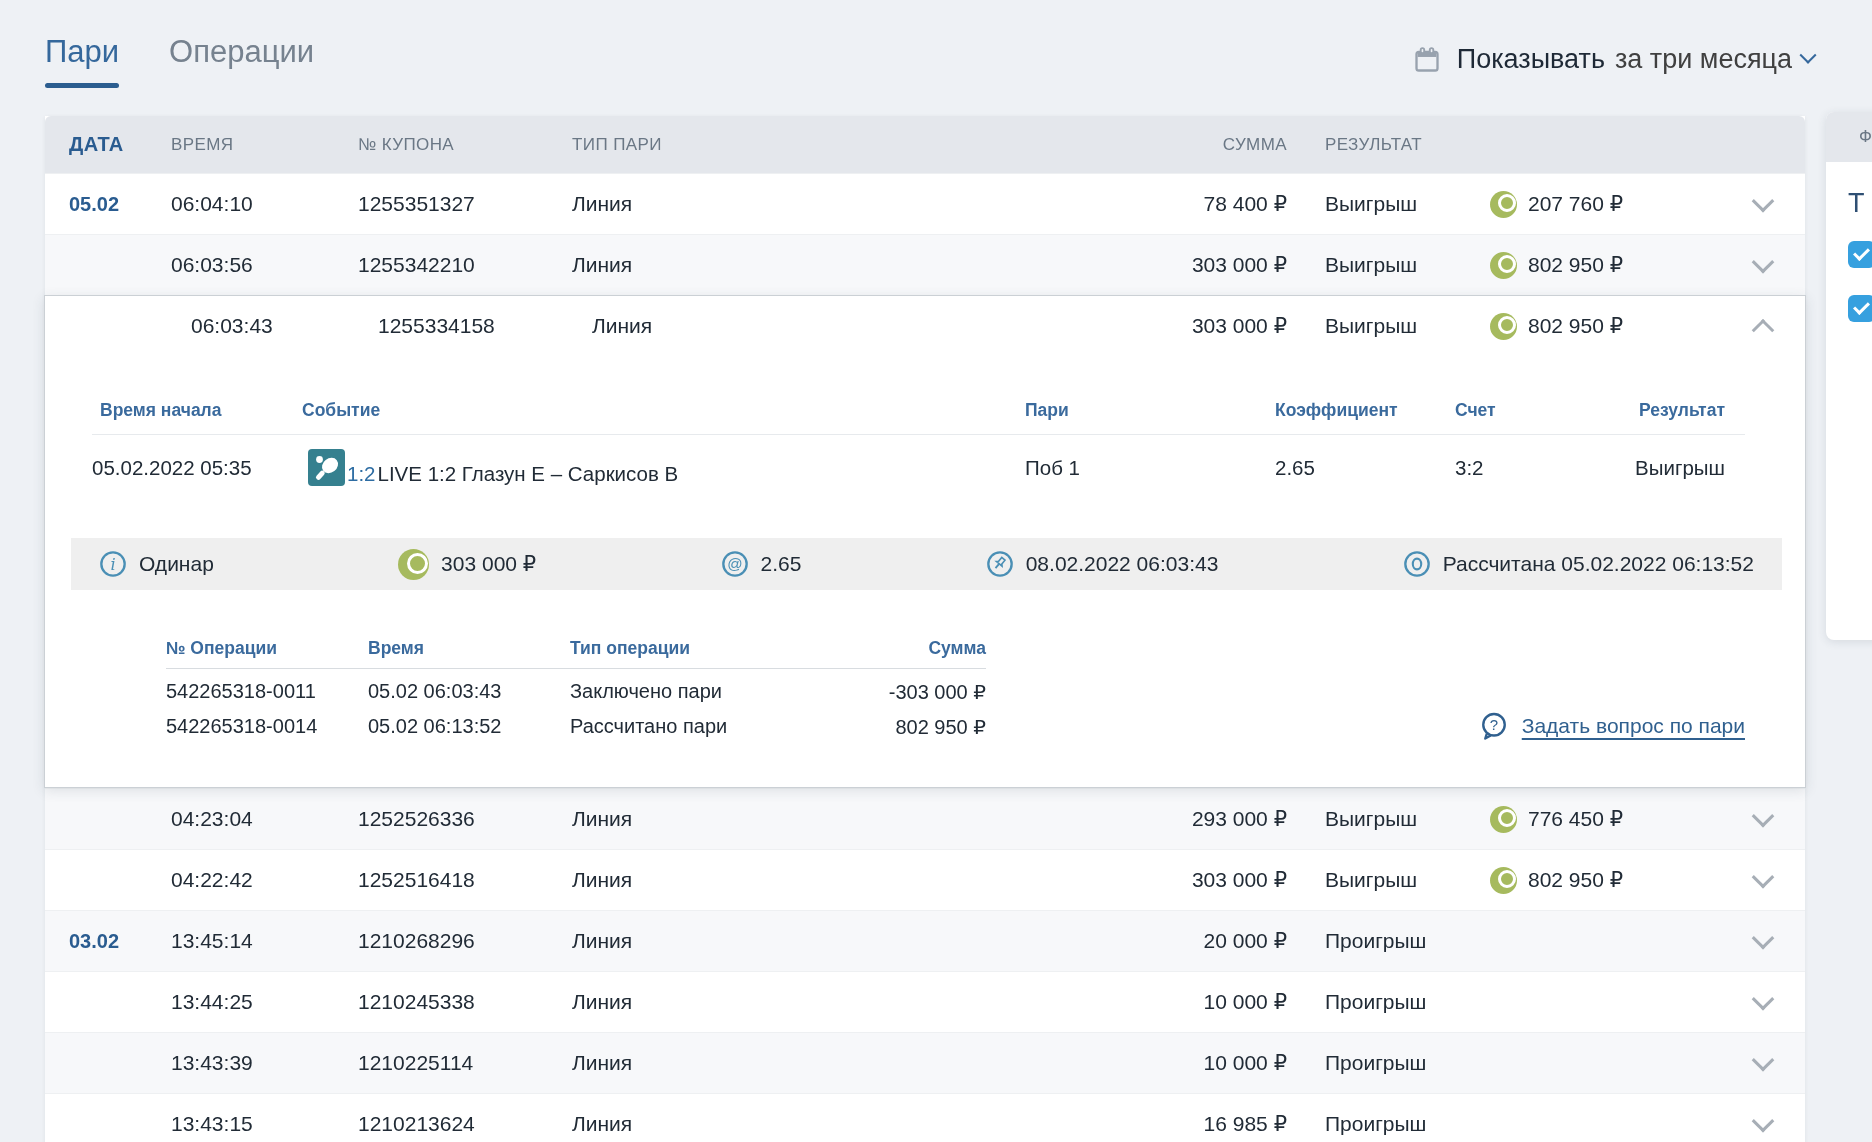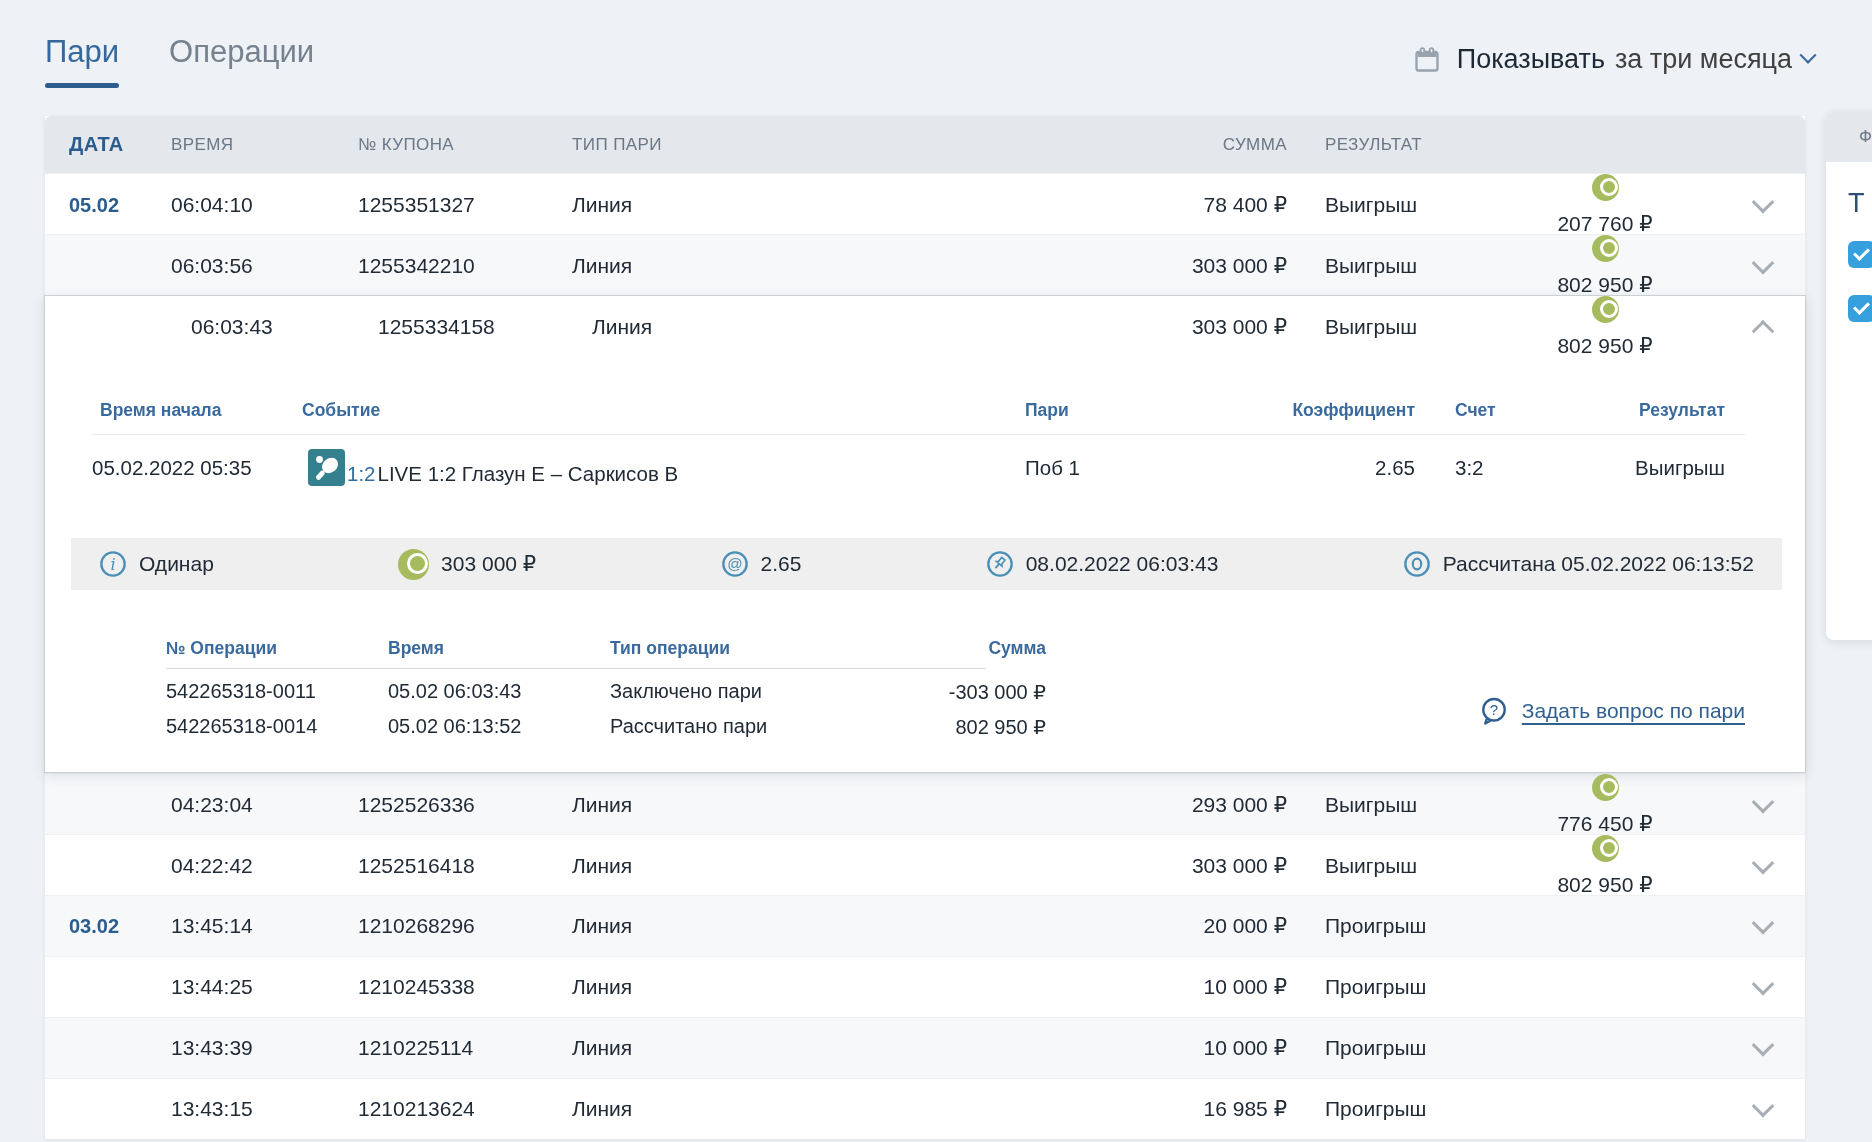--- a/index.html
+++ b/index.html
@@ -25,45 +25,45 @@
   
   .table-card{position:absolute;left:45px;top:116px;width:1760px;background:#fff;box-shadow:0 1px 4px rgba(30,40,60,.07);}
   .grid-row{display:grid;grid-template-columns:100px 187px 214px 1fr 180px 203px 230px 85px;align-items:center;}
   .thead{height:57px;background:#e4e7ec;border-radius:6px 6px 0 0;color:#6a7785;font-size:17px;letter-spacing:.4px;}
   .row{height:60px;font-size:21px;background:#fff;border-top:1px solid #eef0f2;cursor:pointer;}
   .row.alt{background:#f7f8fa;}
   .c-date{padding-left:24px;font-weight:bold;color:#2a5c90;font-size:20px;}
   .c-time,.c-coupon,.c-type{padding-left:26px;}
   .c-sum{text-align:right;}
   .c-result{padding-left:38px;}
-  .c-win{padding-left:0;display:flex;align-items:center;gap:11px;flex-direction:column;}
+  .c-win{padding-left:0;display:flex;align-items:center;gap:11px;}
   .c-chev{display:flex;justify-content:center;}
   .coin{width:31px;height:31px;border-radius:50%;background:#a6ba5e;position:relative;flex:0 0 31px;}
   .coin::after{content:"";position:absolute;left:9px;top:4px;width:15px;height:15px;border:3.5px solid #fff;border-radius:50%;}
   .coin.sm{width:27px;height:27px;flex-basis:27px;}
   .coin.sm::after{left:8px;top:3.5px;width:12px;height:12px;border-width:3px;}
   
   .exp-card{border:1px solid #cbd0d5;margin:0 -1px;background:#fff;box-shadow:0 3px 12px rgba(40,55,70,.12);position:relative;}
   .exp-card .row{border-top:none;background:#fff;margin-left:20px;}
-  .detail{padding:0 60px 33px 47px;position:relative;}
+  .detail{padding:0 60px 48px 47px;position:relative;}
   .dgrid{display:grid;grid-template-columns:210px 1fr 250px 140px 150px 180px;align-items:center;}
   .dhead{margin-top:44px;padding-bottom:13px;border-bottom:1px solid #e7eaed;color:#3a6a9d;font-size:17.5px;font-weight:bold;}
   .dhead .dl-start{padding-left:8px;}
-  .dl-coef,.dd-coef{text-align:right;}
+  .dl-coef,.dd-coef{}
   .dl-score,.dd-score{padding-left:40px;}
   .dl-result,.dd-result{text-align:right;padding-right:20px;}
   .dbody{margin-top:14px;font-size:20.5px;}
   .dd-event{display:flex;align-items:flex-end;gap:2px;padding-left:6px;}
   .event-link{color:#2e6da3;cursor:pointer;}
   
   .sum-bar{margin:52px -37px 0 -21px;height:52px;background:#efefef;display:flex;align-items:center;justify-content:space-between;padding:0 28px;font-size:21px;}
   .sum-item{display:flex;align-items:center;gap:12px;}
   
   .ops{margin:48px 0 0 74px;width:820px;font-size:20px;}
-  .ops-grid{display:grid;grid-template-columns:202px 202px 296px 120px;gap:20px;}
+  .ops-grid{display:grid;grid-template-columns:202px 202px 296px 120px;}
   .ops-head{color:#3a6a9d;font-size:17.5px;font-weight:bold;padding-bottom:9px;border-bottom:1px solid #d8dce0;}
   .ops-row{padding-top:11px;}
   .ops-sum{text-align:right;}
   .question{position:absolute;right:60px;bottom:46px;display:flex;align-items:center;gap:13px;font-size:21px;color:#30608f;cursor:pointer;}
   .question .q-label{text-decoration:underline;text-underline-offset:5px;}
   
   .side-panel{position:absolute;left:1826px;top:112px;width:120px;height:528px;background:#fff;border-radius:8px 0 0 8px;box-shadow:0 2px 10px rgba(40,55,70,.12);}
   .sp-head{height:50px;background:#e4e7ec;border-radius:8px 0 0 0;display:flex;align-items:center;padding-left:33px;color:#6a7785;font-size:17px;}
   .sp-title{margin:26px 0 0 22px;font-size:27px;color:#2f4f73;}
   .checkbox{margin:22px 0 0 22px;width:27px;height:27px;border-radius:6px;background:#36a0df;position:relative;cursor:pointer;}

